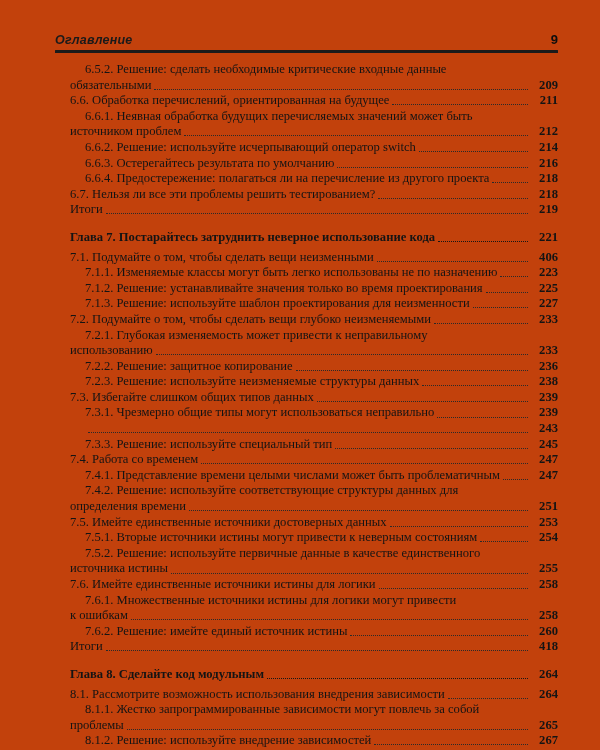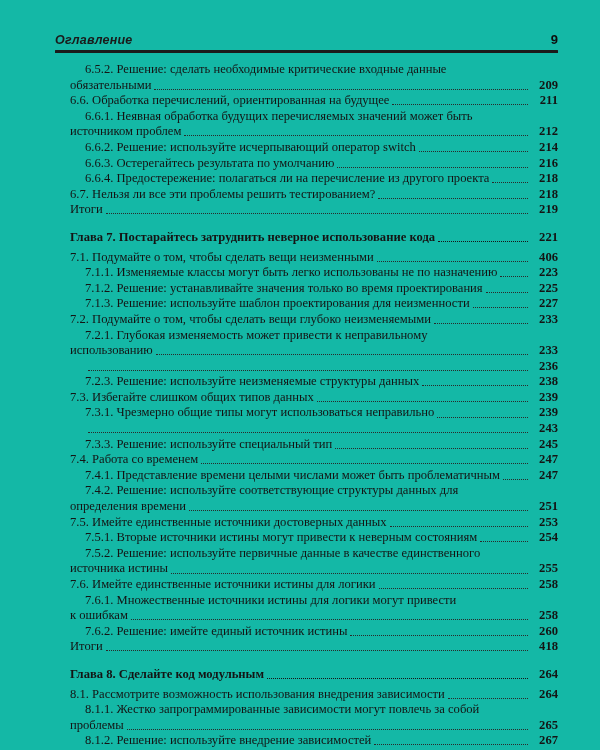--- a/index.html
+++ b/index.html
@@ -15,21 +15,21 @@
     color: #141414;
     overflow: hidden;
   }
 
   .page {
     position: relative;
     width: 600px;
     height: 750px;
     box-sizing: border-box;
     padding: 12px;
-    background: #14b8a6;
+    background: #c2410c;
   }
 
   
   .running-head {
     position: absolute;
     left: 55px;
     right: 42px;
     top: 32px;
     height: 22px;
   }
@@ -245,20 +245,21 @@
           <span class="dots" style="border-bottom: none;"></span>
         </div>
         <div class="entry lvl1">
           <span class="run">использованию</span>
           <span class="dots"></span>
           <span class="entry-page">233</span>
         </div>
       </div>
       <div class="entry-block">
         <div class="entry lvl2">
+          <span class="run">7.2.2. Решение: защитное копирование</span>
           <span class="dots"></span>
           <span class="entry-page">236</span>
         </div>
       </div>
       <div class="entry-block">
         <div class="entry lvl2">
           <span class="run">7.2.3. Решение: используйте неизменяемые структуры данных</span>
           <span class="dots"></span>
           <span class="entry-page">238</span>
         </div>

